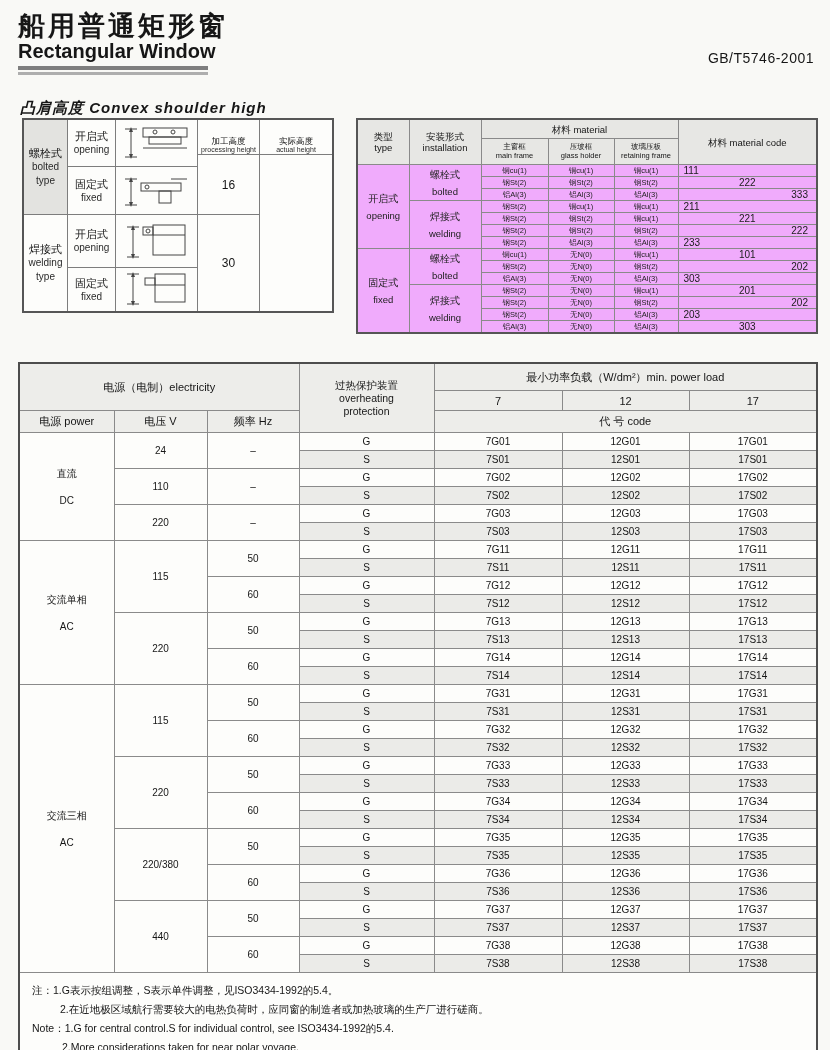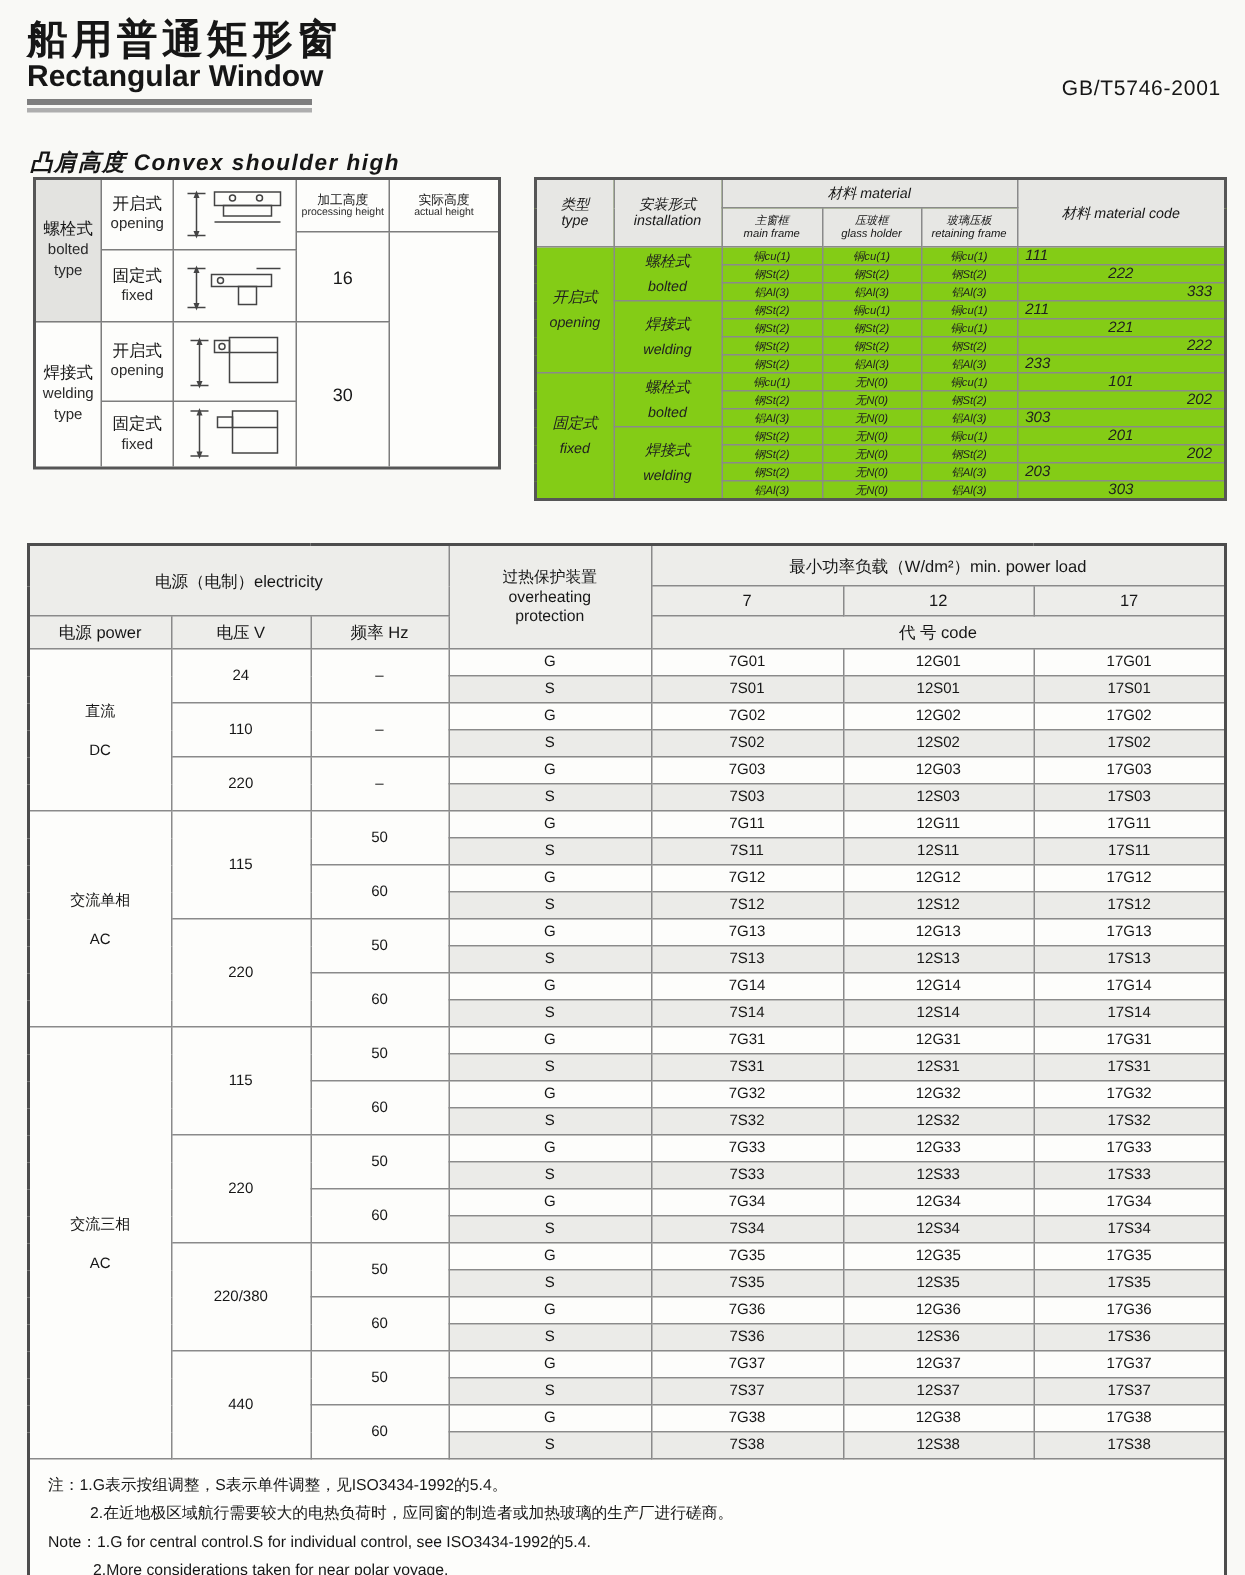--- a/index.html
+++ b/index.html
@@ -31,36 +31,35 @@
   }
   .convex .cell {
     border-right:1px solid #7d7d7d; border-bottom:1px solid #7d7d7d;
     display:flex; flex-direction:column; align-items:center; justify-content:center;
     font-size:11px; line-height:14px; text-align:center; overflow:hidden;
   }
   .convex .cell .en { font-size:10px; color:#2a2a2a; }
   .convex .no-r { border-right:none; }
   .convex .no-b { border-bottom:none; }
   .convex .gray { background:#e3e3e0; }
-  .convex .small-h { font-size:8.5px; line-height:10px; }
+  .convex .small-h { font-size:8.5px; line-height:10px;justify-content:flex-end; }
   .convex .small-h .en { font-size:7px; line-height:8px; }
   .convex .val { font-size:12px; }
   .convex .choice { font-size:10.5px; line-height:15.5px; }
   .diagram svg { display:block; }
 
   
   table { border-collapse:collapse; table-layout:fixed; }
   td,th { padding:0; font-weight:normal; }
 
   
   .material {
     position:absolute; left:356px; top:118px; width:460px;
-    border:2px solid #565656; background:#84cc16;
+    border:2px solid #565656; background:#f0abfc;
     font-size:8px;
-    font-style:italic;
   }
   .material td, .material th { border:1px solid #8a8a8a; text-align:center; vertical-align:middle; }
   .material thead th { background:#e7e7e4; font-size:9.5px; line-height:11px; }
   .material thead .sub { font-size:7.5px; line-height:8.5px; height:25px; }
   .material tbody td { height:11px; font-size:7.5px; line-height:9px; color:#202020; }
   .material tbody td.lbl { font-size:10px; line-height:13px; }
   .material tbody td.lbl .en { font-size:9.5px; margin-top:4px; }
   .material td.code { font-size:10px; }
   .material td.al { text-align:left; padding-left:5px; }
   .material td.ac { text-align:center; }

